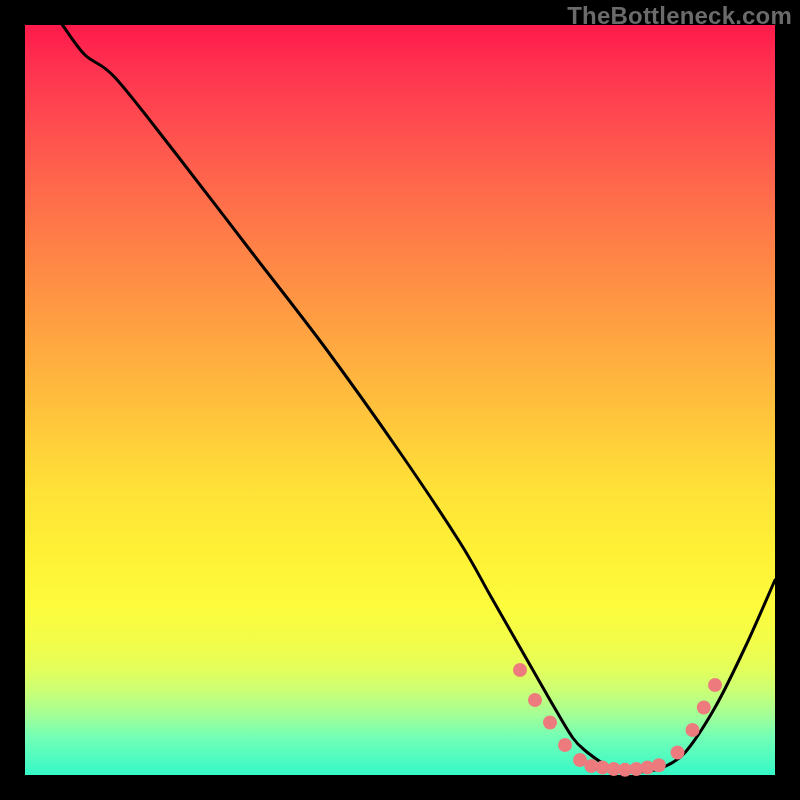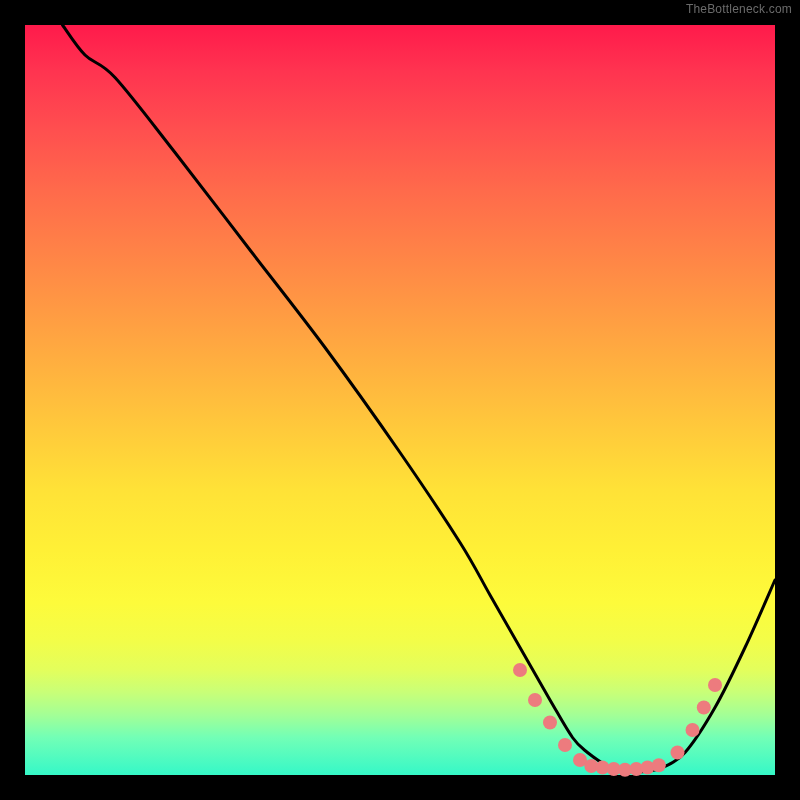--- a/index.html
+++ b/index.html
@@ -15,22 +15,22 @@
     position: relative;
     width: 800px;
     height: 800px;
     background: #000;
   }
   .watermark {
     position: absolute;
     top: 2px;
     right: 8px;
     color: #6b6b6b;
-    font-size: 12px;
-    font-weight: 400;
+    font-size: 24px;
+    font-weight: 700;
     letter-spacing: 0.2px;
     user-select: none;
   }
   .plot-area {
     position: absolute;
     left: 25px;
     top: 25px;
     width: 750px;
     height: 750px;
     background: linear-gradient(

